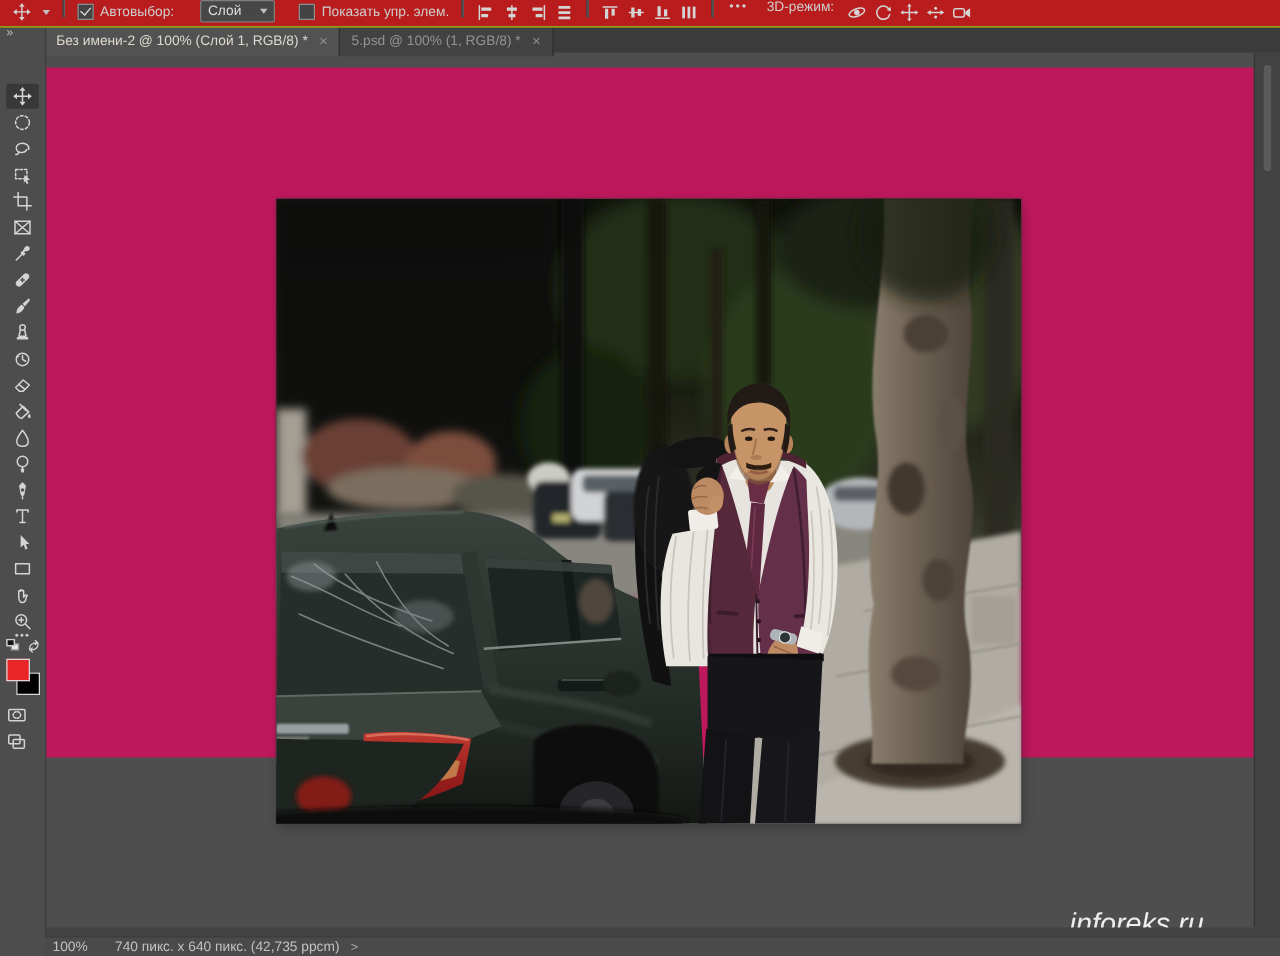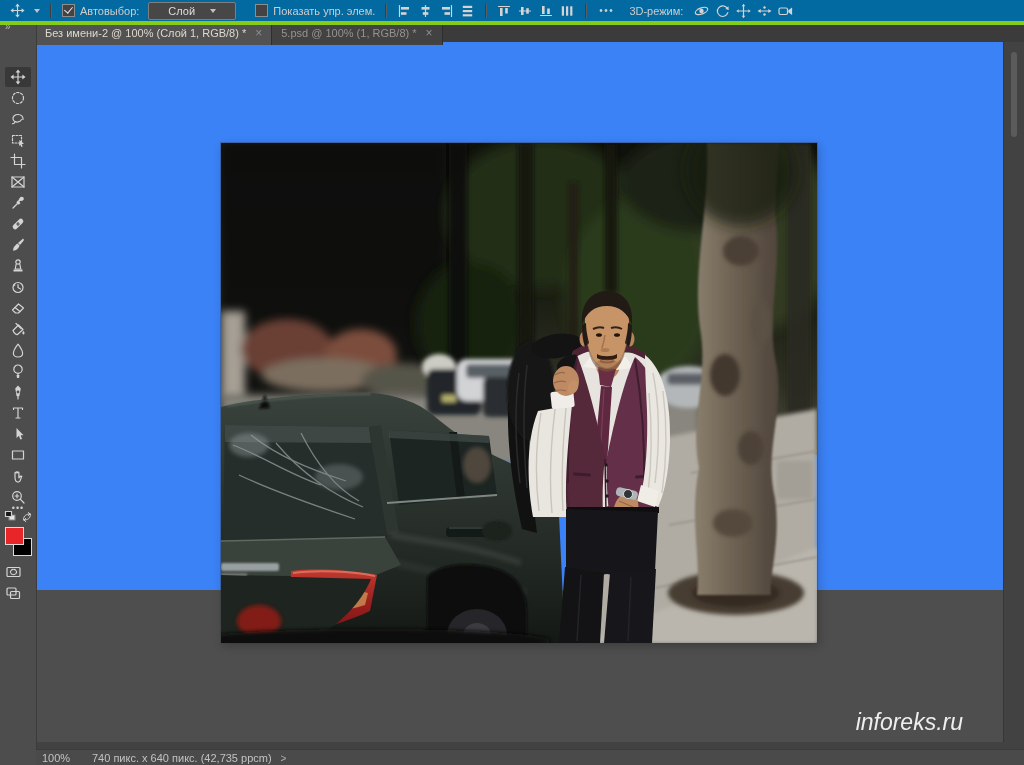--- a/index.html
+++ b/index.html
@@ -3,34 +3,34 @@
 <meta charset="utf-8">
 <style>
   html,body{margin:0;padding:0;background:#333;}
   .app{position:relative;width:1024px;height:765px;background:#4e4e4e;overflow:hidden;
        font-family:"Liberation Sans",sans-serif;font-size:11px;color:#c9c9c9;}
   svg{display:block}
   .lineicon{stroke:#d4d4d4;fill:none;stroke-width:1.2px;stroke-linecap:round;stroke-linejoin:round}
   .lineicon .f{fill:#d4d4d4;stroke:none}
 
   
-  .options-bar{position:absolute;top:0;left:0;right:0;height:21px;background:#0369a1;
-    border-bottom:4px solid #84cc16;display:flex;align-items:center;padding-left:7px;z-index:6}
+  .options-bar{position:absolute;top:0;left:0;right:0;height:21px;background:#b91c1c;
+    border-bottom:1px solid #84cc16;display:flex;padding-left:7px;z-index:6}
   .opt-sep{width:1px;height:14px;background:#3e3e3e;border-right:1px solid #5e5e5e;margin:0 7px}
   .opt-gap{width:8px}
   .icon-btn{display:flex;align-items:center;justify-content:center;height:19px;padding:0 3px}
   .chev-down{width:0;height:0;border-left:3.5px solid transparent;border-right:3.5px solid transparent;
     border-top:4px solid #c2c2c2;margin-left:3px}
   .checkbox{width:11px;height:11px;border:1px solid #8d8d8d;background:#434343;display:inline-block;
     position:relative;margin-right:5px;flex:none}
   .checkbox.checked::after{content:"";position:absolute;left:2.5px;top:0px;width:4px;height:7px;
     border-right:1.6px solid #e6e6e6;border-bottom:1.6px solid #e6e6e6;transform:rotate(40deg)}
   .opt-label{color:#cdcdcd;white-space:nowrap}
   .dropdown{height:16px;background:#474747;border:1px solid #7e7e7e;border-radius:2px;display:flex;
-    align-items:center;justify-content:space-between;padding:0 19px;min-width:48px;color:#dedede;margin-left:6px}
+    align-items:center;justify-content:space-between;padding:0 5px;min-width:48px;color:#dedede;margin-left:18px}
   .align-btn{display:flex;align-items:center;justify-content:center;width:21px;height:19px}
   .dots{color:#d0d0d0;letter-spacing:1.5px;font-size:10px;padding:0 5px}
   .mode3d-label{margin:0 8px 0 10px;color:#cdcdcd}
   .btn3d{display:flex;align-items:center;justify-content:center;width:21px;height:19px}
 
   
   .tab-bar{position:absolute;top:21px;left:36px;right:0;height:21px;background:#3b3b3b;display:flex;z-index:5}
   .tab{display:flex;align-items:center;gap:9px;padding:12px 9px;white-space:nowrap;border-right:1px solid #2e2e2e}
   .tab.active{background:#525252;color:#ded9cf}
   .tab.inactive{background:#424242;color:#96938f}
@@ -44,21 +44,21 @@
   .tool.selected{background:#383838}
   .tool-dots{position:absolute;left:5px;top:482px;width:26px;text-align:center;color:#cfcfcf;font-size:9px;letter-spacing:1px}
   .mini-colors{position:absolute;left:4px;top:490px;width:28px;height:12px}
   .swatch{position:absolute;border:1px solid #d9d9d9;width:17px;height:16px}
   .fg-swatch{left:5px;top:506px;z-index:2}
   .bg-swatch{left:13px;top:517px;z-index:1}
   .qmask{position:absolute;left:5px;top:543px}
   .smode{position:absolute;left:5px;top:564px}
 
   
-  .canvas-area{position:absolute;left:36px;top:38px;width:968px;height:552px;background:#3b82f6;z-index:1}
+  .canvas-area{position:absolute;left:36px;top:54px;width:968px;height:552px;background:#be185d;z-index:1}
   .photo{position:absolute;left:185px;top:105px;width:596px;height:500px;
     box-shadow:0 0 0 1px rgba(60,60,60,.35),2px 3px 9px rgba(0,0,0,.22)}
   .watermark{position:absolute;right:41px;top:671px;font-style:italic;font-size:23px;color:rgba(252,252,252,.92)}
 
   .v-scroll{position:absolute;right:0;top:42px;width:20px;height:700px;background:#424242;border-left:1px solid #373737;z-index:2}
   .v-thumb{position:absolute;left:7px;top:10px;width:6px;height:85px;background:#5b5b5b;border-radius:3px}
   .h-strip{position:absolute;left:36px;top:742px;right:0;height:7px;background:#424242;z-index:2}
 
   
   .status-bar{position:absolute;left:36px;top:749px;right:0;height:16px;background:#4a4a4a;

